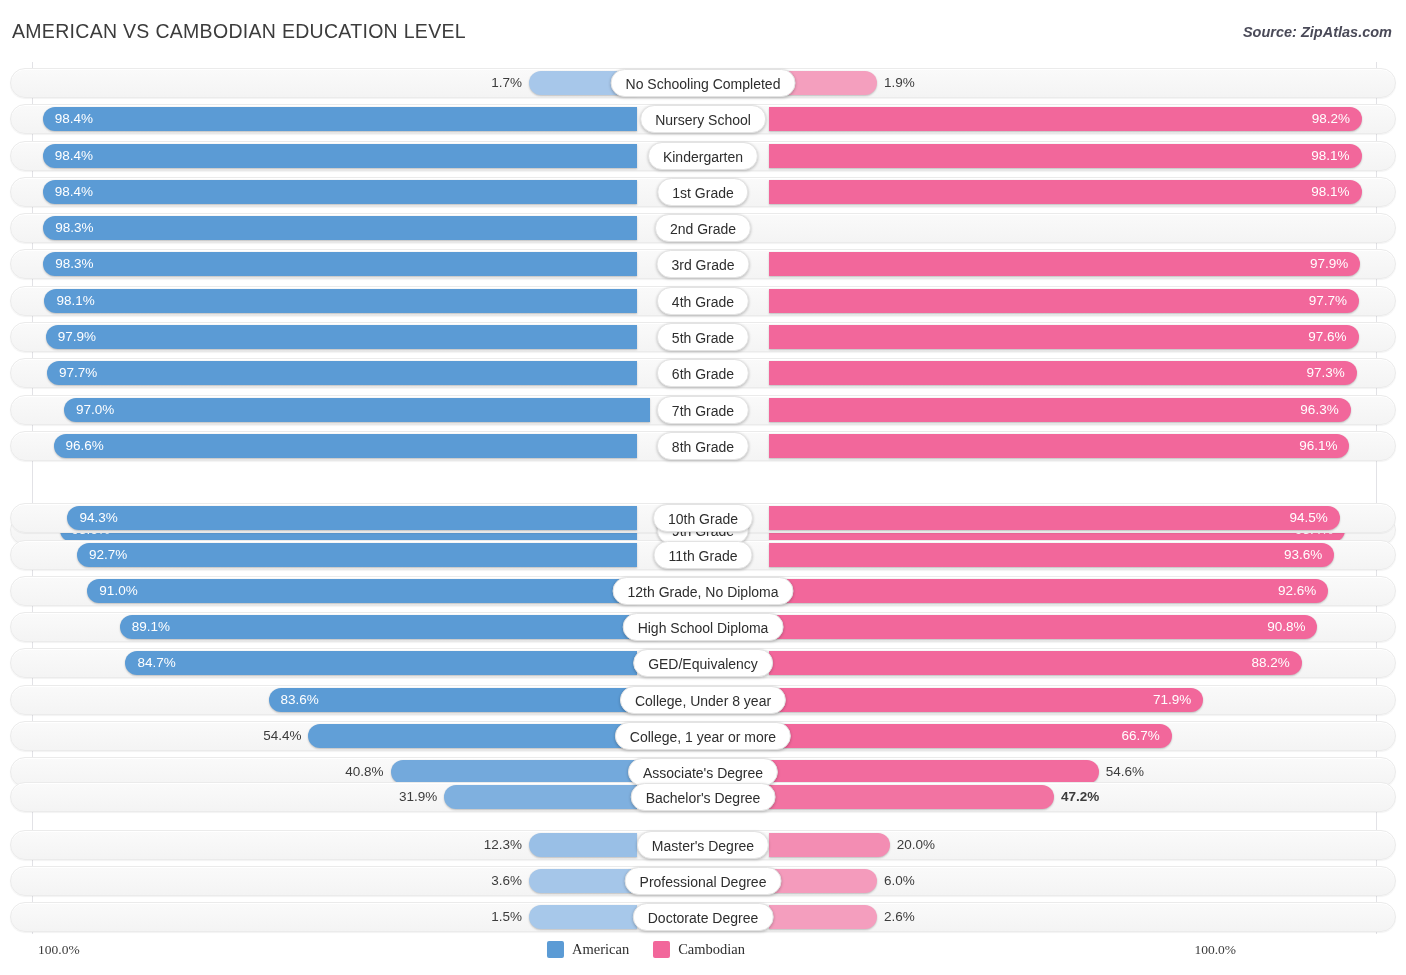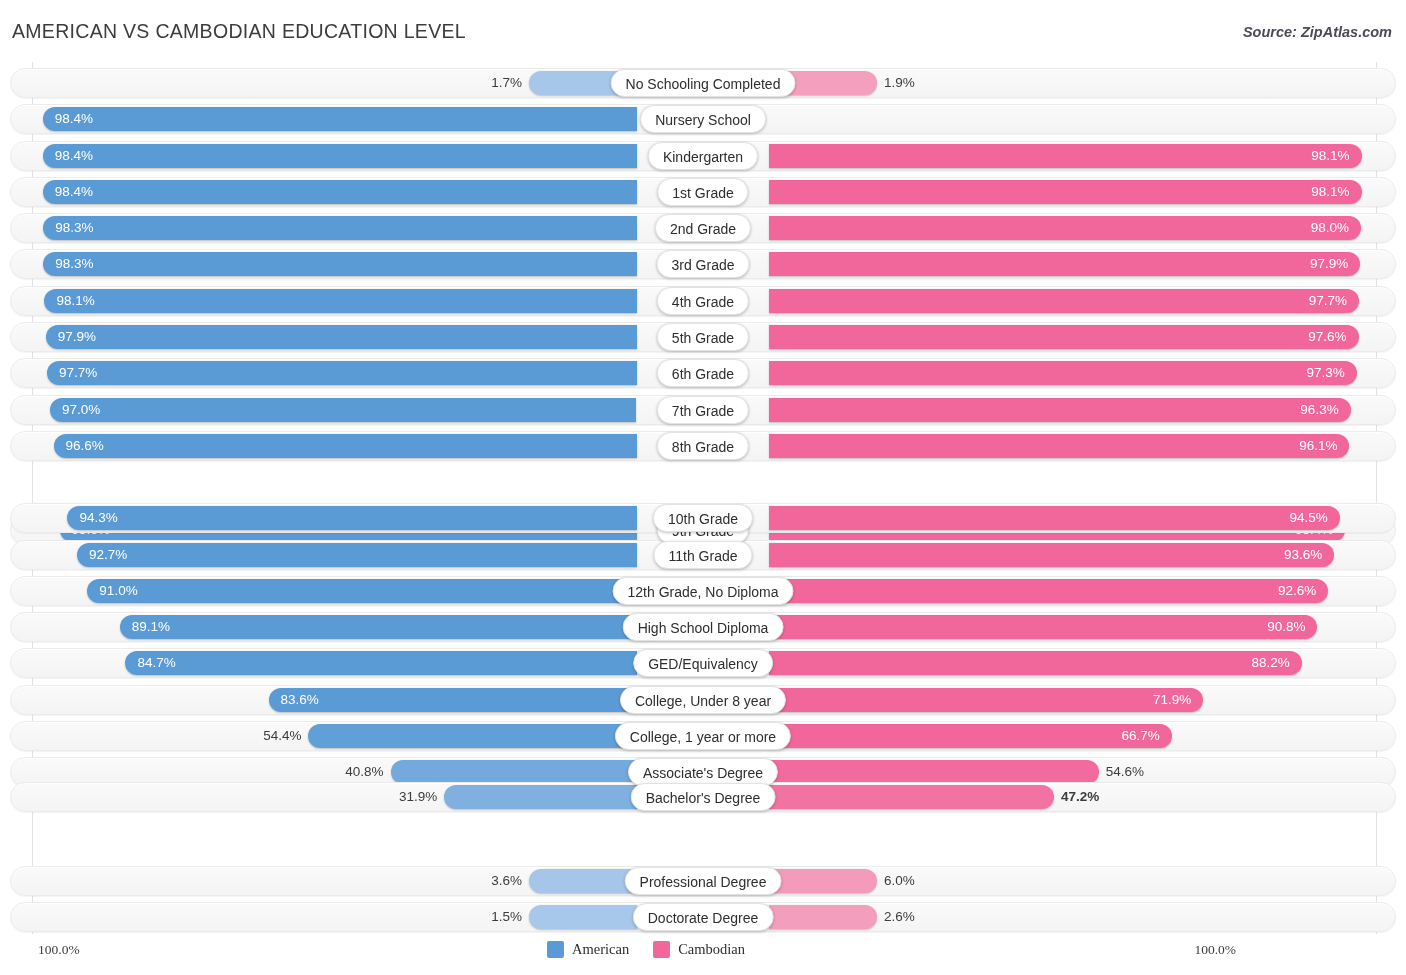--- a/index.html
+++ b/index.html
@@ -155,20 +155,24 @@
           <span class="val outside-right">1.9%</span>
         </div>
         <div class="pill">No Schooling Completed</div>
       </div>
       <div class="row" style="top: 42.28px;">
         <div class="track"></div>
         <div class="barwrap" style="left: 32.664px; width: 594.336px;">
           <div class="bar left" style="width: 594.336px; background: rgb(91, 155, 213);"></div>
           <span class="val inside-left">98.4%</span>
         </div>
+        <div class="barwrap" style="left: 759px; width: 593.128px;">
+          <div class="bar right" style="width: 593.128px; background: rgb(242, 103, 155);"></div>
+          <span class="val inside-right">98.2%</span>
+        </div>
         <div class="pill">Nursery School</div>
       </div>
       <div class="row" style="top: 78.56px;">
         <div class="track"></div>
         <div class="barwrap" style="left: 32.664px; width: 594.336px;">
           <div class="bar left" style="width: 594.336px; background: rgb(91, 155, 213);"></div>
           <span class="val inside-left">98.4%</span>
         </div>
         <div class="barwrap" style="left: 759px; width: 592.524px;">
           <div class="bar right" style="width: 592.524px; background: rgb(242, 103, 155);"></div>
@@ -187,24 +191,20 @@
           <span class="val inside-right">98.1%</span>
         </div>
         <div class="pill">1st Grade</div>
       </div>
       <div class="row" style="top: 151.12px;">
         <div class="track"></div>
         <div class="barwrap" style="left: 33.268px; width: 593.732px;">
           <div class="bar left" style="width: 593.732px; background: rgb(91, 155, 213);"></div>
           <span class="val inside-left">98.3%</span>
         </div>
-        <div class="barwrap" style="left: 759px; width: 591.92px;">
-          <div class="bar right" style="width: 591.92px; background: rgb(242, 103, 155);"></div>
-          <span class="val inside-right">98.0%</span>
-        </div>
         <div class="pill">2nd Grade</div>
       </div>
       <div class="row" style="top: 187.4px;">
         <div class="track"></div>
         <div class="barwrap" style="left: 33.268px; width: 593.732px;">
           <div class="bar left" style="width: 593.732px; background: rgb(91, 155, 213);"></div>
           <span class="val inside-left">98.3%</span>
         </div>
         <div class="barwrap" style="left: 759px; width: 591.316px;">
           <div class="bar right" style="width: 591.316px; background: rgb(242, 103, 155);"></div>
@@ -243,21 +243,21 @@
           <span class="val inside-left">97.7%</span>
         </div>
         <div class="barwrap" style="left: 759px; width: 587.692px;">
           <div class="bar right" style="width: 587.692px; background: rgb(242, 103, 155);"></div>
           <span class="val inside-right">97.3%</span>
         </div>
         <div class="pill">6th Grade</div>
       </div>
       <div class="row" style="top: 332.52px;">
         <div class="track"></div>
-        <div class="barwrap" style="left: 40px; width: 585.88px; padding-left: 8px;">
+        <div class="barwrap" style="left: 54px; width: 585.88px; padding-left: 8px;">
           <div class="bar left" style="width: 585.88px; background: rgb(91, 155, 213);"></div>
           <span class="val inside-left">97.0%</span>
         </div>
         <div class="barwrap" style="left: 759px; width: 581.652px;">
           <div class="bar right" style="width: 581.652px; background: rgb(242, 103, 155);"></div>
           <span class="val inside-right">96.3%</span>
         </div>
         <div class="pill">7th Grade</div>
       </div>
       <div class="row" style="top: 368.8px;">
@@ -384,20 +384,32 @@
         <div class="track"></div>
         <div class="barwrap" style="left: 434.324px; width: 192.676px;">
           <div class="bar left" style="width: 192.676px; background: rgb(127, 176, 223);"></div>
           <span class="val outside-left">31.9%</span>
         </div>
         <div class="barwrap" style="left: 759px; width: 285.088px; font-weight: bold;">
           <div class="bar right" style="width: 285.088px; background: rgb(242, 115, 162);"></div>
           <span class="val outside-right">47.2%</span>
         </div>
         <div class="pill">Bachelor's Degree</div>
+      </div>
+      <div class="row" style="top: 767.88px;">
+        <div class="track"></div>
+        <div class="barwrap" style="left: 519px; width: 108px;">
+          <div class="bar left" style="width: 108px; background: rgb(153, 191, 230);"></div>
+          <span class="val outside-left">12.3%</span>
+        </div>
+        <div class="barwrap" style="left: 759px; width: 120.8px;">
+          <div class="bar right" style="width: 120.8px; background: rgb(243, 141, 179);"></div>
+          <span class="val outside-right">20.0%</span>
+        </div>
+        <div class="pill">Master's Degree</div>
       </div>
       <div class="row" style="top: 804.16px;">
         <div class="track"></div>
         <div class="barwrap" style="left: 519px; width: 108px;">
           <div class="bar left" style="width: 108px; background: rgb(165, 198, 233);"></div>
           <span class="val outside-left">3.6%</span>
         </div>
         <div class="barwrap" style="left: 759px; width: 108px;">
           <div class="bar right" style="width: 108px; background: rgb(244, 155, 188);"></div>
           <span class="val outside-right">6.0%</span>

